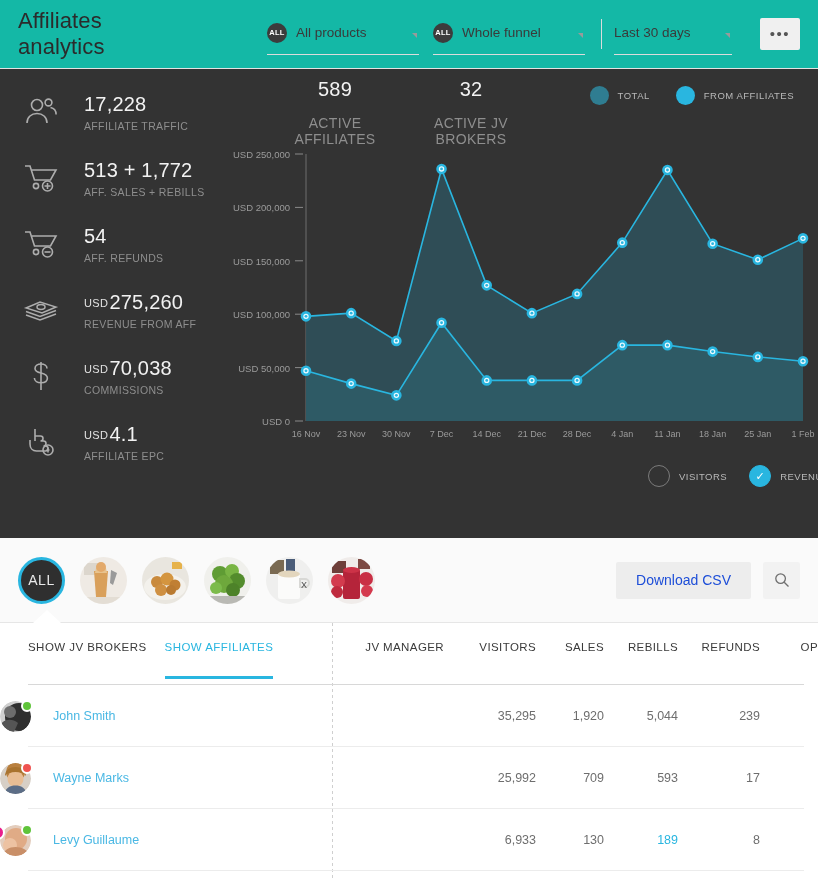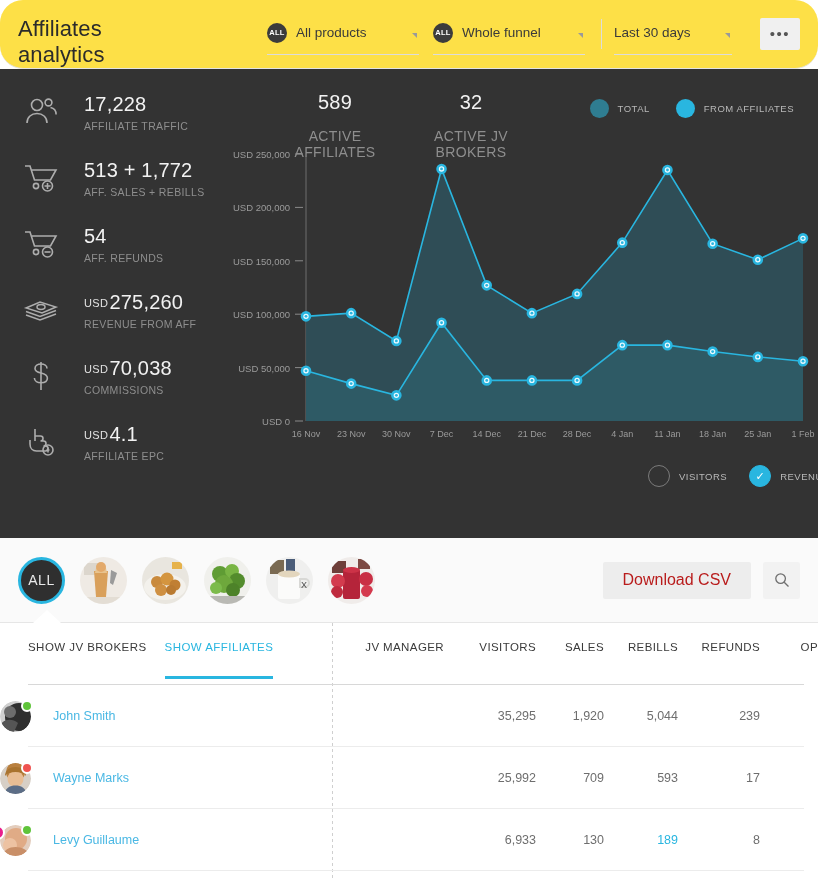--- a/index.html
+++ b/index.html
@@ -6,22 +6,22 @@
   html,body { width:818px; height:878px; overflow:hidden; }
   body {
     font-family: "Liberation Sans", sans-serif;
     background:#ffffff;
     color:#333;
     -webkit-font-smoothing:antialiased;
   }
 
   
   .header {
-    height:69px; background:#fde047; border-bottom:1px solid #e3e3e3;
-    display:flex; align-items:flex-end; padding:0 18px; position:relative;border-radius:23px;
+    height:69px; background:#14b8a6; border-bottom:1px solid #e3e3e3;
+    display:flex; align-items:center; padding:0 18px; position:relative;
   }
   .page-title { font-size:22px; font-weight:400; color:#2b2b2b; letter-spacing:.1px; }
   .header-controls { display:flex; align-items:center; margin-left:96px; height:100%; }
   .selector {
     display:flex; align-items:center; height:42px; position:relative;
     border-bottom:1px solid #dcdcdc; margin-right:14px; padding-bottom:2px;
   }
   .sel-all-badge {
     width:20px; height:20px; border-radius:50%; background:#3c3c3c; color:#fff;
     font-size:7.5px; font-weight:700; letter-spacing:.3px;
@@ -54,21 +54,21 @@
     width:54px; flex:0 0 54px; display:flex; align-items:flex-start;
     justify-content:center; padding-top:5px; color:#adadad;
   }
   .stat-text { padding-top:2px; }
   .stat-value { font-size:20px; color:#f2f2f2; font-weight:400; letter-spacing:.2px; line-height:1.15; }
   .stat-value .cur { font-size:11px; color:#e2e2e2; vertical-align:2px; margin-right:1px; letter-spacing:.4px;}
   .stat-label { font-size:10.5px; color:#8e8e8e; letter-spacing:.35px; margin-top:4px; }
 
   
   .chart-col { flex:1 1 auto; position:relative; }
-  .mid-stats { display:flex; align-items:flex-start; padding:22px 0 0 0; height:70px; }
+  .mid-stats { display:flex; align-items:flex-start; padding:9px 0 0 0; height:70px; }
   .mid-stat { text-align:center; }
   .mid-stat.s1 { margin-left:42px; width:130px; }
   .mid-stat.s2 { margin-left:6px; width:130px; }
   .mid-value { font-size:20px; color:#f2f2f2; letter-spacing:.2px; }
   .mid-label { font-size:14px; color:#8e8e8e; letter-spacing:.35px; margin-top:14px; }
   .series-legend { display:flex; align-items:center; margin-left:auto; padding-right:24px; padding-top:8px; }
   .series-item { display:flex; align-items:center; margin-left:26px; }
   .series-dot { width:19px; height:19px; border-radius:50%; }
   .series-name { font-size:9.5px; color:#b9b9b9; letter-spacing:.5px; margin-left:9px; }
 
@@ -97,21 +97,21 @@
     display:flex; align-items:center; justify-content:center; font-size:14px; letter-spacing:.6px;
   }
   .prod-caret {
     position:absolute; left:33px; bottom:-1px;
     width:0;height:0;border-left:14px solid transparent;border-right:14px solid transparent;
     border-bottom:13px solid #ffffff;
   }
   .strip-right { margin-left:auto; display:flex; align-items:center; }
   .csv-btn {
     background:#ededed; border-radius:2px; height:37px; padding:0 20px;
-    display:flex; align-items:center; font-size:16px; color:#b91c1c; cursor:pointer;
+    display:flex; align-items:center; font-size:14px; color:#1d4ed8; cursor:pointer;
   }
   .search-btn {
     width:37px; height:37px; background:#f2f2f2; border-radius:2px; margin-left:12px;
     display:flex; align-items:center; justify-content:center; cursor:pointer;
   }
 
   
   .table-area { background:#fff; position:relative; height:255px; }
   .thead { display:flex; align-items:flex-start; height:62px; padding-top:18px; position:relative; }
   .tabs { display:flex; padding-left:28px; width:332px; }

